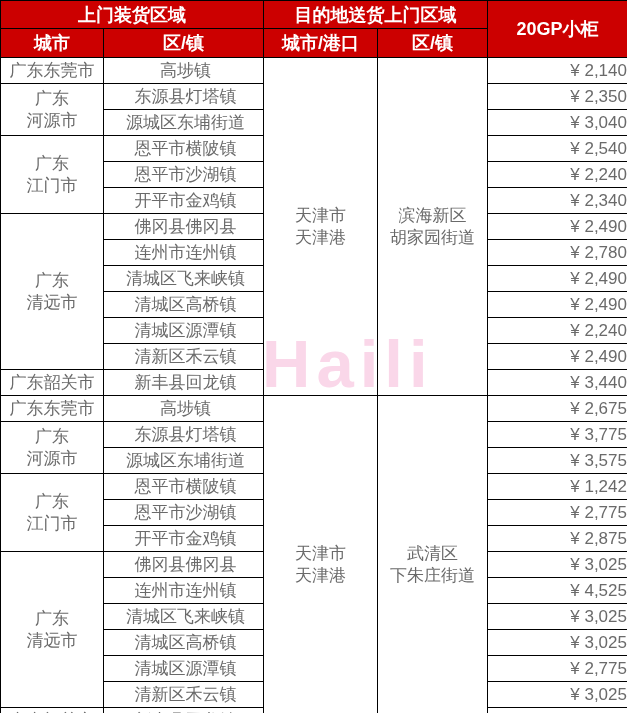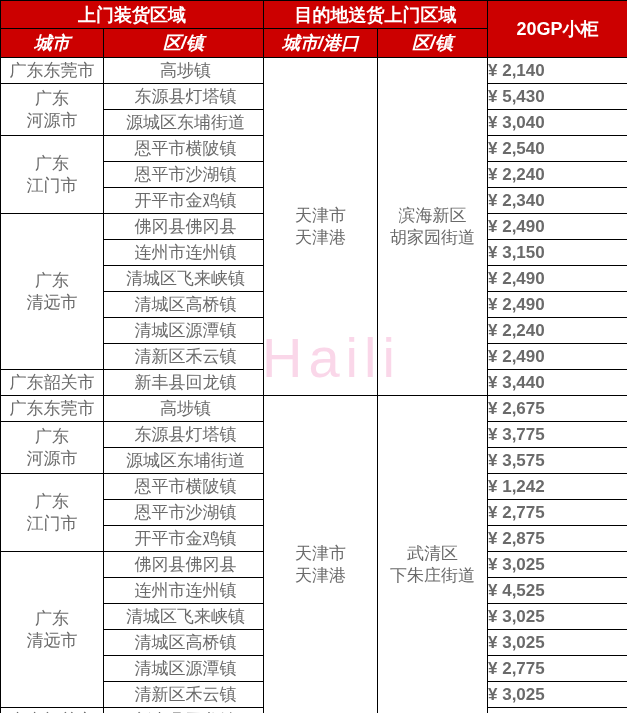--- a/index.html
+++ b/index.html
@@ -22,49 +22,49 @@
   }
   .rates thead th {
     background:var(--header-bg,#CC0000);
     color:var(--header-text,#fff);
     font-weight:bold;
     font-size:18px;
     text-align:center;
     vertical-align:middle;
   }
   .rates thead tr.h1 { height:28px;margin-top:47px; }
-  .rates thead tr.h2 { height:29px;font-style:italic; }
+  .rates thead tr.h2 { height:29px; }
   .rates tbody td {
     height:25px;
     font-size:17px;
     color:var(--body-text,#6A6A6A);
     vertical-align:middle;
     line-height:1.25;
   }
   td.city-cell, td.dest-city-cell, td.dest-district-cell {
     text-align:center;
     white-space:pre-line;
     border-radius:13px;
   }
   td.town-cell {
     text-align:center;
     padding-left:4px;
   }
   td.price-cell {
-    text-align:left;
+    text-align:right;
     color:var(--price-text,#F0721E);
-    font-weight:bold;
+    font-weight:normal;
     font-size:18px;
   }
   .watermark {
     position:absolute;
     left:262px; top:330px;
-    font-size:56px;
+    font-size:67px;
     line-height:1;
-    font-weight:normal;
+    font-weight:bold;
     letter-spacing:6px;
     color:var(--watermark-pink,#FAD7E9);
     z-index:5;
     pointer-events:none;
     user-select:none;
   }
 </style>
 </head>
 <body>
 
@@ -97,21 +97,21 @@
           <td class="dest-city-cell" rowspan="13">天津市
 天津港</td>
           <td class="dest-district-cell" rowspan="13">滨海新区
 胡家园街道</td>
           <td class="price-cell">¥ 2,140</td>
         </tr>
         <tr>
           <td class="city-cell" rowspan="2">广东
 河源市</td>
           <td class="town-cell">东源县灯塔镇</td>
-          <td class="price-cell">¥ 5,430</td>
+          <td class="price-cell">¥ 2,350</td>
         </tr>
         <tr>
           <td class="town-cell">源城区东埔街道</td>
           <td class="price-cell">¥ 3,040</td>
         </tr>
         <tr>
           <td class="city-cell" rowspan="3">广东
 江门市</td>
           <td class="town-cell">恩平市横陂镇</td>
           <td class="price-cell">¥ 2,540</td>
@@ -125,21 +125,21 @@
           <td class="price-cell">¥ 2,340</td>
         </tr>
         <tr>
           <td class="city-cell" rowspan="6">广东
 清远市</td>
           <td class="town-cell">佛冈县佛冈县</td>
           <td class="price-cell">¥ 2,490</td>
         </tr>
         <tr>
           <td class="town-cell">连州市连州镇</td>
-          <td class="price-cell">¥ 3,150</td>
+          <td class="price-cell">¥ 2,780</td>
         </tr>
         <tr>
           <td class="town-cell">清城区飞来峡镇</td>
           <td class="price-cell">¥ 2,490</td>
         </tr>
         <tr>
           <td class="town-cell">清城区高桥镇</td>
           <td class="price-cell">¥ 2,490</td>
         </tr>
         <tr>

